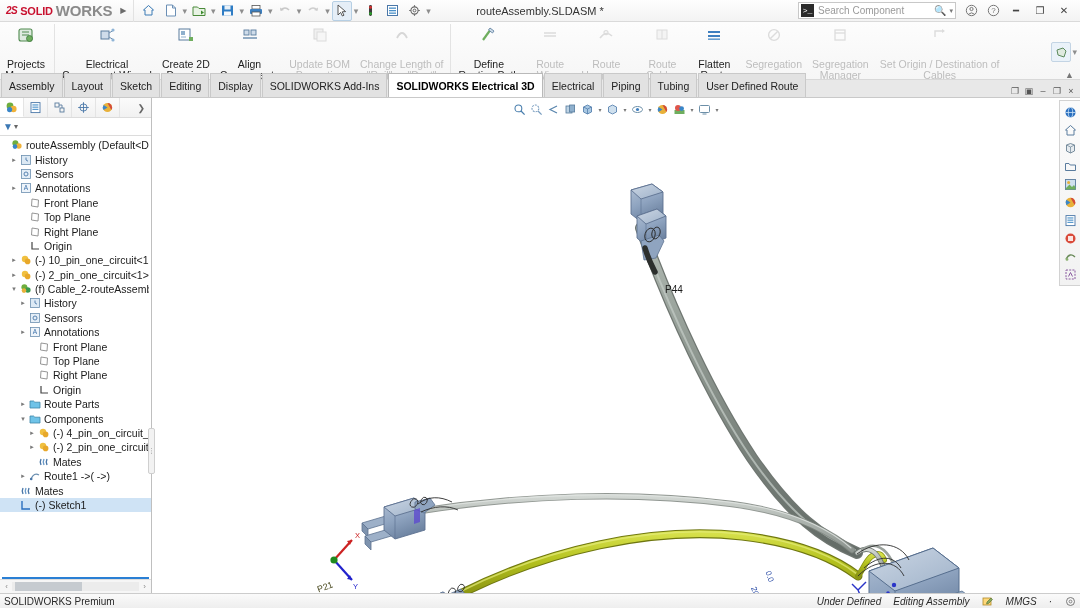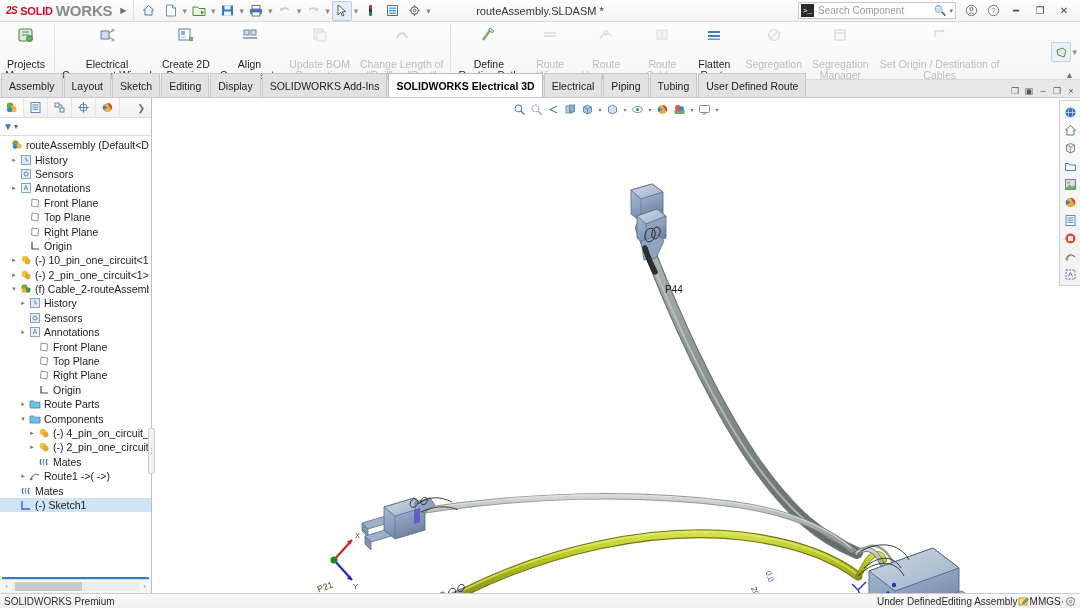--- a/index.html
+++ b/index.html
@@ -243,21 +243,21 @@
 
   
   .statusbar {
     height:15px; min-height:15px;
     background:linear-gradient(#fafafa,#eeeeee);
     border-top:1px solid #cccccc;
     display:flex; align-items:center;
     font-size:10px; color:#2a2a2a;
     padding:0 4px;
   }
-  .sb-right { margin-left:auto; display:flex; align-items:center; }
+  .sb-right { margin-left:auto; display:flex; align-items:center; gap:12px;font-style:italic;}
   .sb-right .ic { width:12px; display:flex; align-items:center; justify-content:center;}
 
   svg { display:block; }
 </style>
 </head>
 <body>
 
 <div id="app">
 
   <div class="titlebar">

